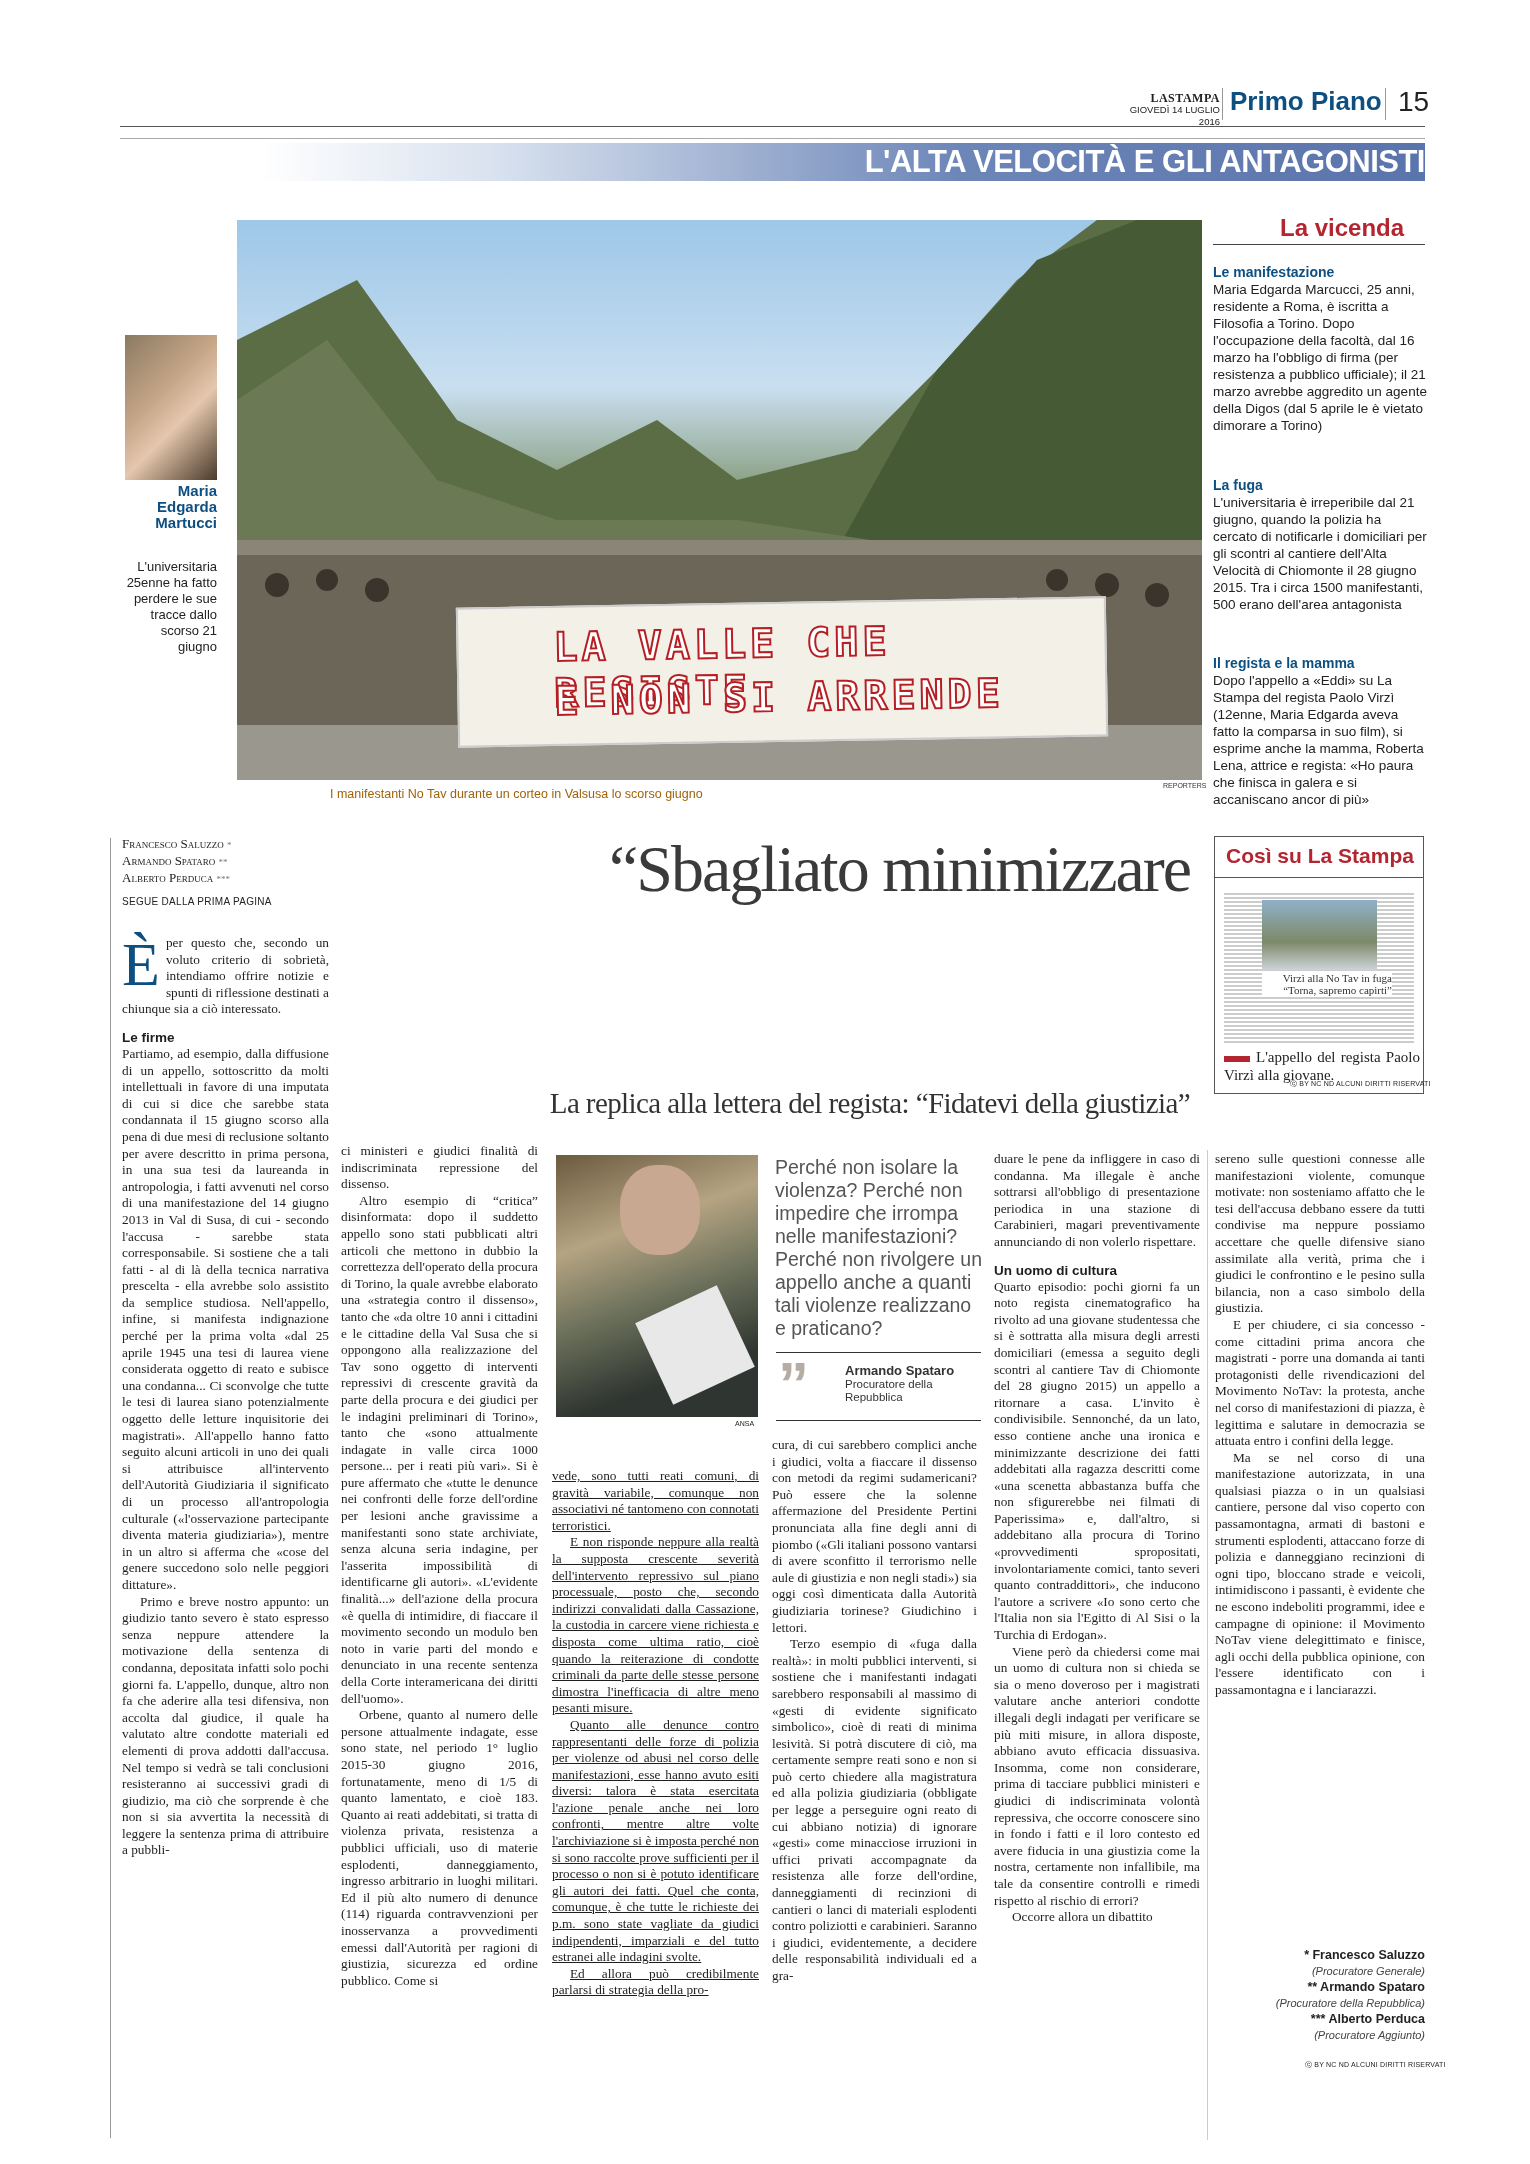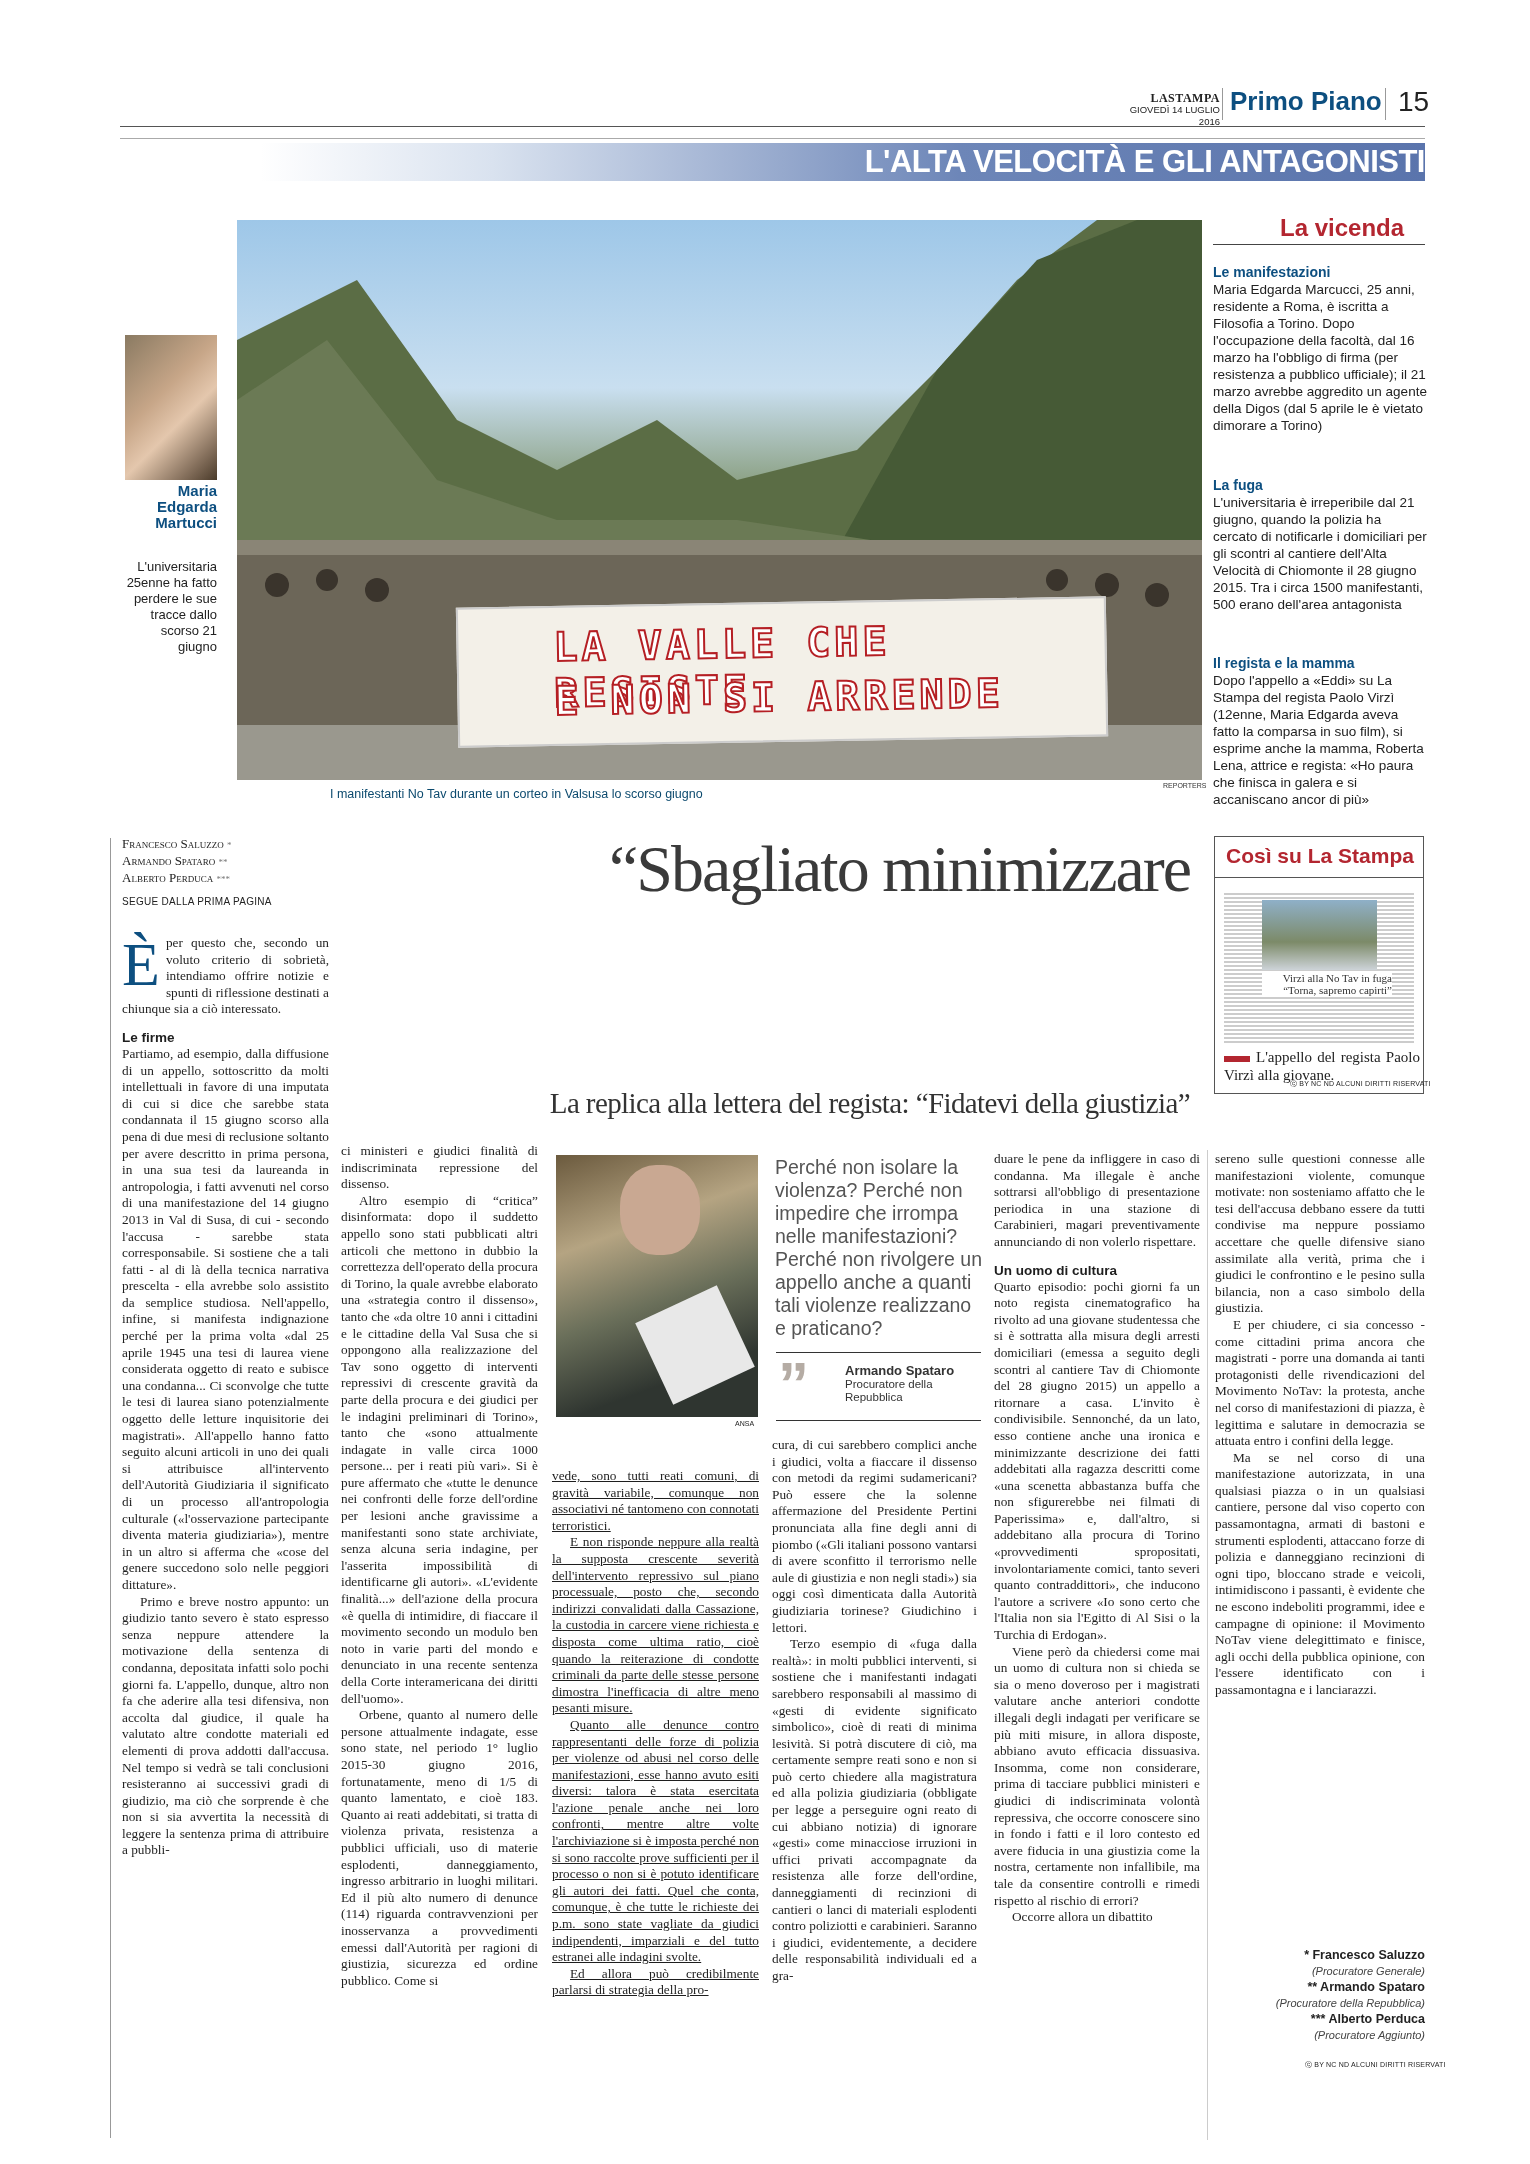--- a/index.html
+++ b/index.html
@@ -20,21 +20,21 @@
   #band { left: 260px; top: 143px; width: 1165px; height: 38px; background: linear-gradient(90deg, #ffffff 0%, #d9e2ef 20%, #6d86b8 60%, #5a74ac 100%); }
   #band-title { right: 105px; top: 144px; font-size: 31px; font-weight: bold; color: #fff; letter-spacing: -0.5px; }
 
   
   #photo { left: 237px; top: 220px; width: 965px; height: 560px; overflow: hidden; background: linear-gradient(180deg, #9ec7e8 0%, #c9dff0 30%, #6f8452 55%, #4c5d3a 70%, #7c8070 100%); }
   #banner { left: 220px; top: 382px; width: 650px; height: 140px; background: #f3f0e8; border: 2px solid #ccc; transform: rotate(-1deg); }
   #banner .t1, #banner .t2 { position: absolute; font-family: "DejaVu Sans Mono", monospace; font-weight: bold; color: #fff; -webkit-text-stroke: 2px #b51f24; letter-spacing: 4px; }
   #banner .t1 { left: 95px; top: 16px; font-size: 40px; }
   #banner .t2 { left: 95px; top: 70px; font-size: 40px; }
   #crowd { left: 0; top: 335px; width: 965px; height: 225px; }
-  #caption { left: 330px; top: 787px; font-size: 12.5px; color: #0c4a6e; }
+  #caption { left: 330px; top: 787px; font-size: 12.5px; color: #a16207; }
   #credit-reporters { left: 1163px; top: 782px; font-size: 7px; color: #333; }
 
   
   #portrait { left: 125px; top: 335px; width: 92px; height: 145px; background: linear-gradient(135deg, #8a7a62 0%, #c7a688 40%, #e4c7ad 60%, #4a3a2a 100%); }
   #portrait-name { left: 120px; top: 483px; width: 97px; text-align: right; font-size: 15px; font-weight: bold; color: #0d4f80; line-height: 16px; }
   #portrait-text { left: 120px; top: 535px; width: 97px; text-align: right; font-size: 13px; line-height: 16px; margin-top: 24px; }
 
   
   #vicenda-title { left: 1280px; top: 214px; font-size: 24px; font-weight: bold; color: #b32630; }
   #vicenda-rule { left: 1213px; top: 244px; width: 212px; height: 1px; background: #444; }
@@ -139,21 +139,21 @@
 <div id="caption" class="abs sans">I manifestanti No Tav durante un corteo in Valsusa lo scorso giugno</div>
 <div id="credit-reporters" class="abs sans">REPORTERS</div>
 
 <div id="portrait" class="abs"></div>
 <div id="portrait-name" class="abs sans">Maria Edgarda Martucci</div>
 <div id="portrait-text" class="abs sans">L'universitaria 25enne ha fatto perdere le sue tracce dallo scorso 21 giugno</div>
 
 <div id="vicenda-title" class="abs sans">La vicenda</div>
 <div id="vicenda-rule" class="abs"></div>
 <div class="vic-block sans" style="top:264px">
-  <div class="vic-head">Le manifestazioni</div>
+  <div class="vic-head">Le manifestazione</div>
   <div class="vic-body">Maria Edgarda Marcucci, 25 anni, residente a Roma, è iscritta a Filosofia a Torino. Dopo l'occupazione della facoltà, dal 16 marzo ha l'obbligo di firma (per resistenza a pubblico ufficiale); il 21 marzo avrebbe aggredito un agente della Digos (dal 5 aprile le è vietato dimorare a Torino)</div>
 </div>
 <div class="vic-block sans" style="top:477px">
   <div class="vic-head">La fuga</div>
   <div class="vic-body">L'universitaria è irreperibile dal 21 giugno, quando la polizia ha cercato di notificarle i domiciliari per gli scontri al cantiere dell'Alta Velocità di Chiomonte il 28 giugno 2015. Tra i circa 1500 manifestanti, 500 erano dell'area antagonista</div>
 </div>
 <div class="vic-block sans" style="top:655px">
   <div class="vic-head">Il regista e la mamma</div>
   <div class="vic-body">Dopo l'appello a «Eddi» su La Stampa del regista Paolo Virzì (12enne, Maria Edgarda aveva fatto la comparsa in suo film), si esprime anche la mamma, Roberta Lena, attrice e regista: «Ho paura che finisca in galera e si accaniscano ancor di più»</div>
 </div>

